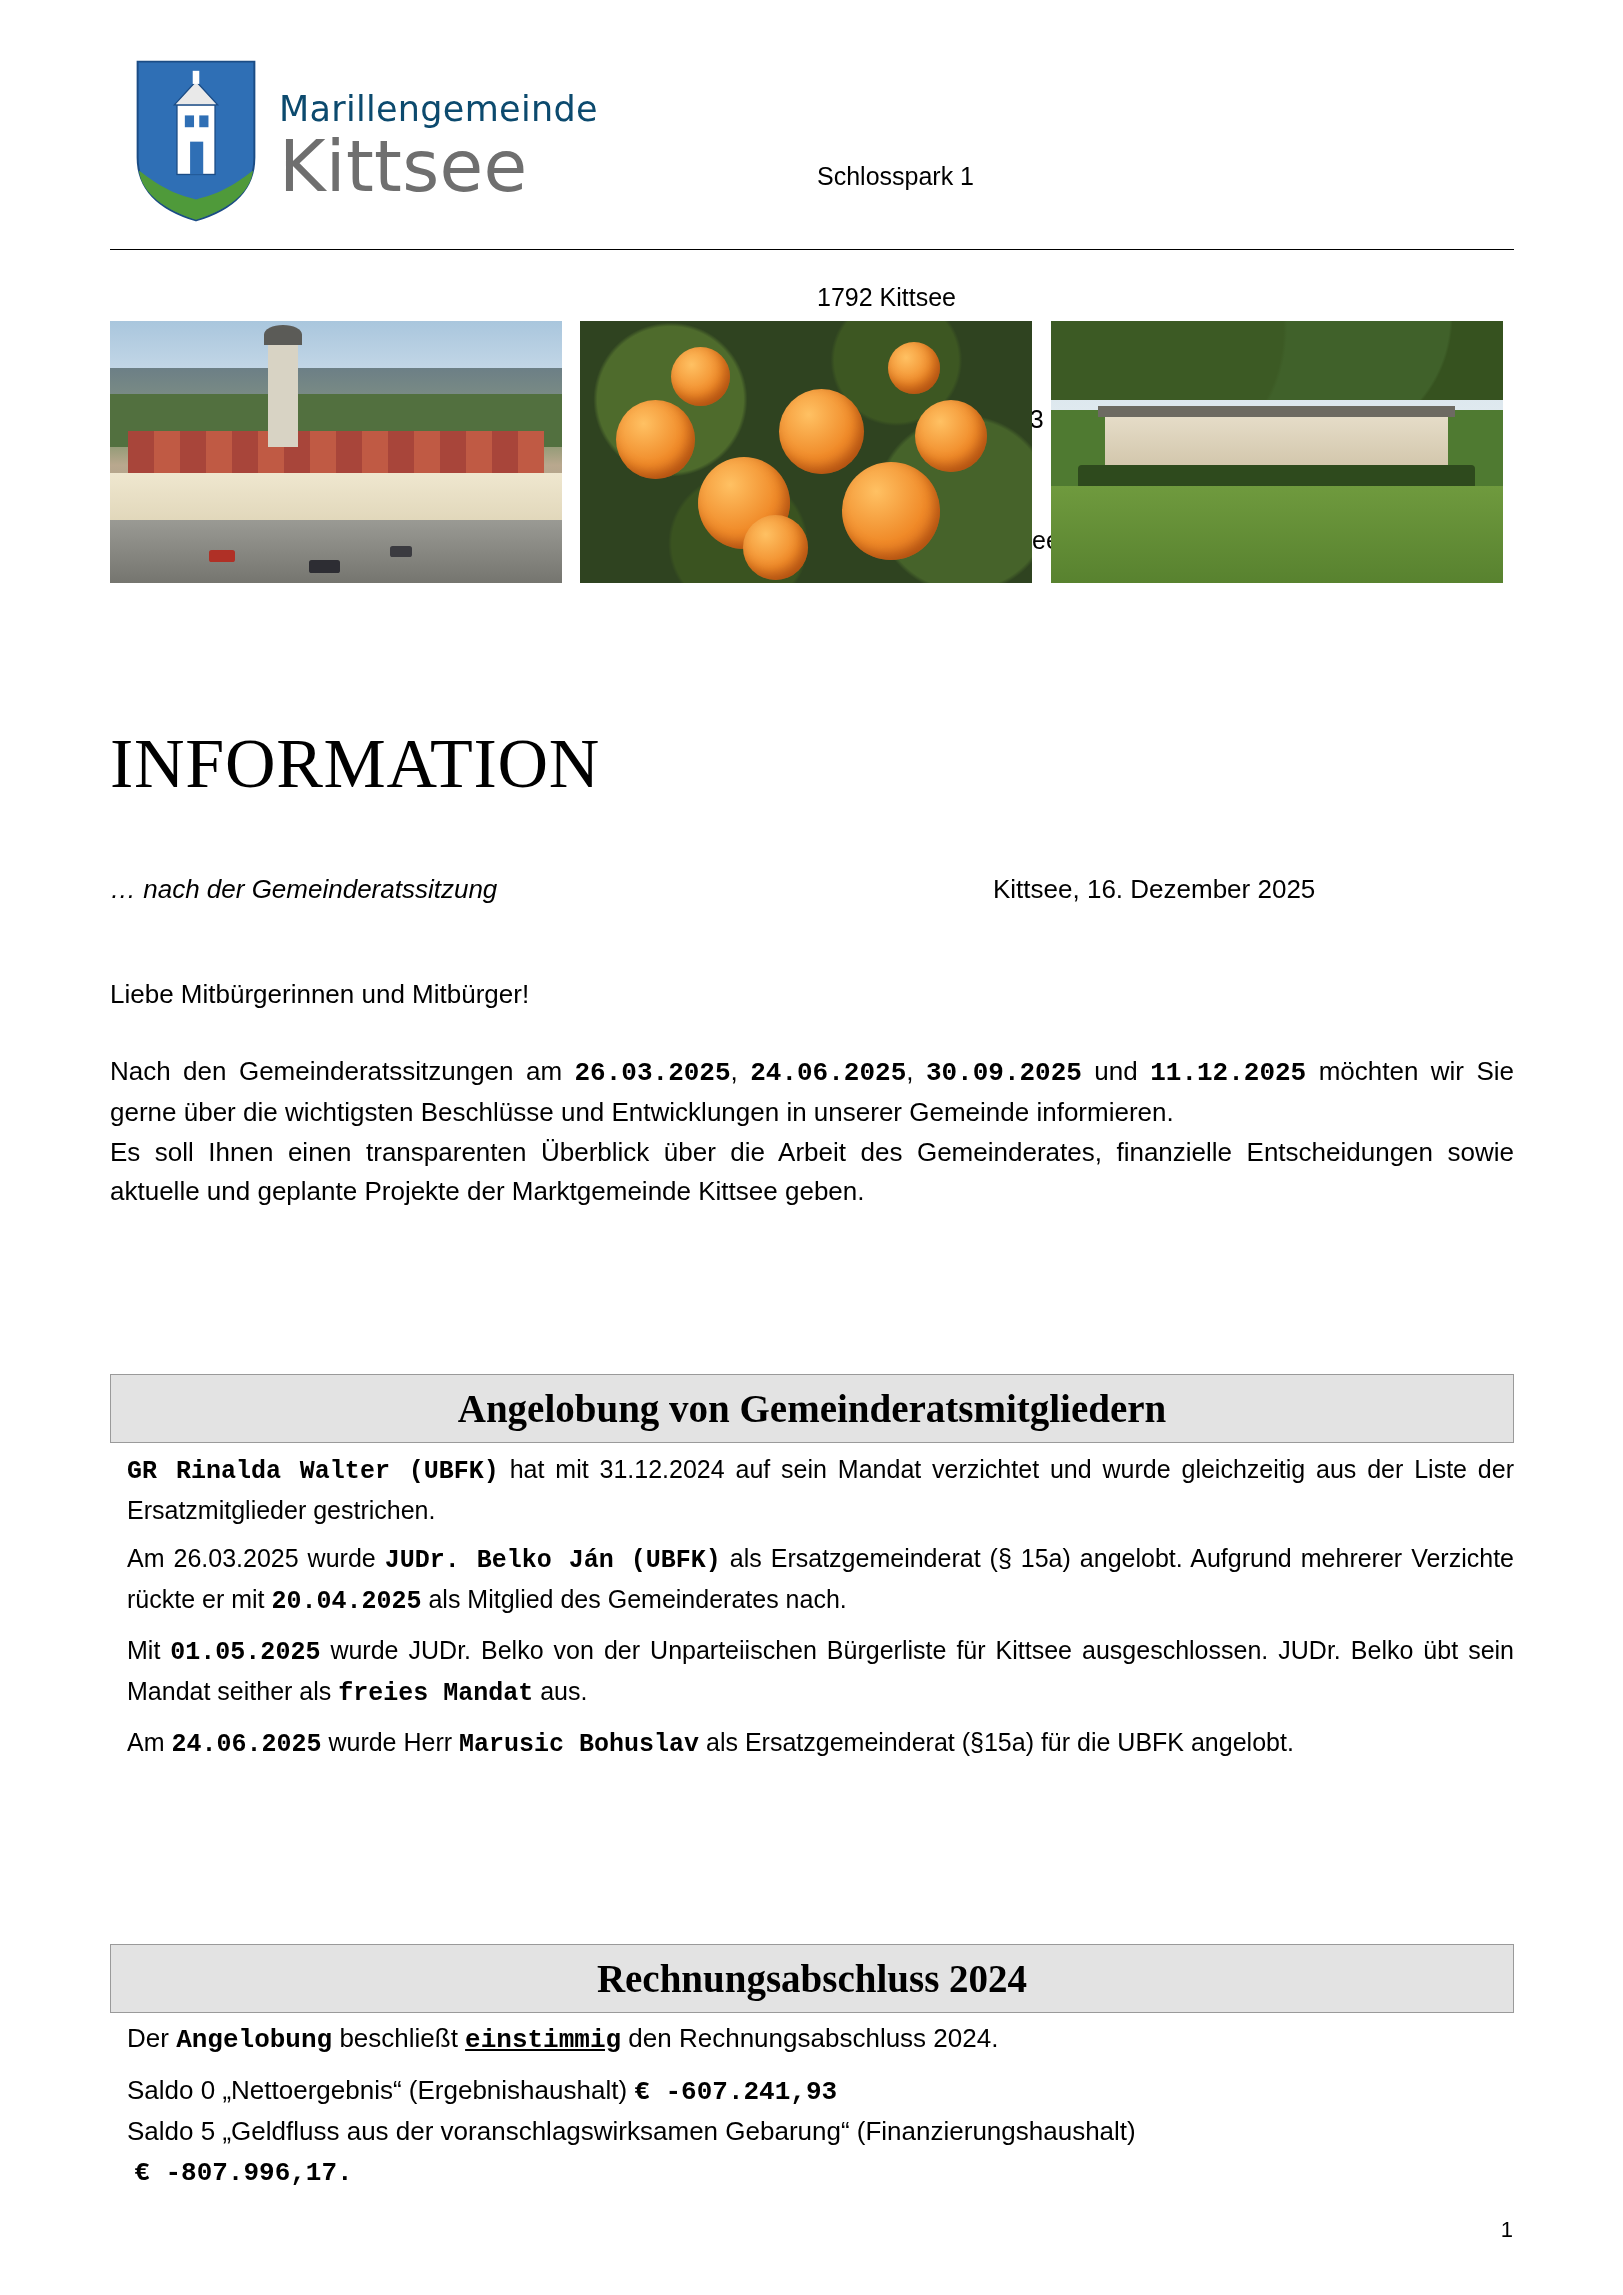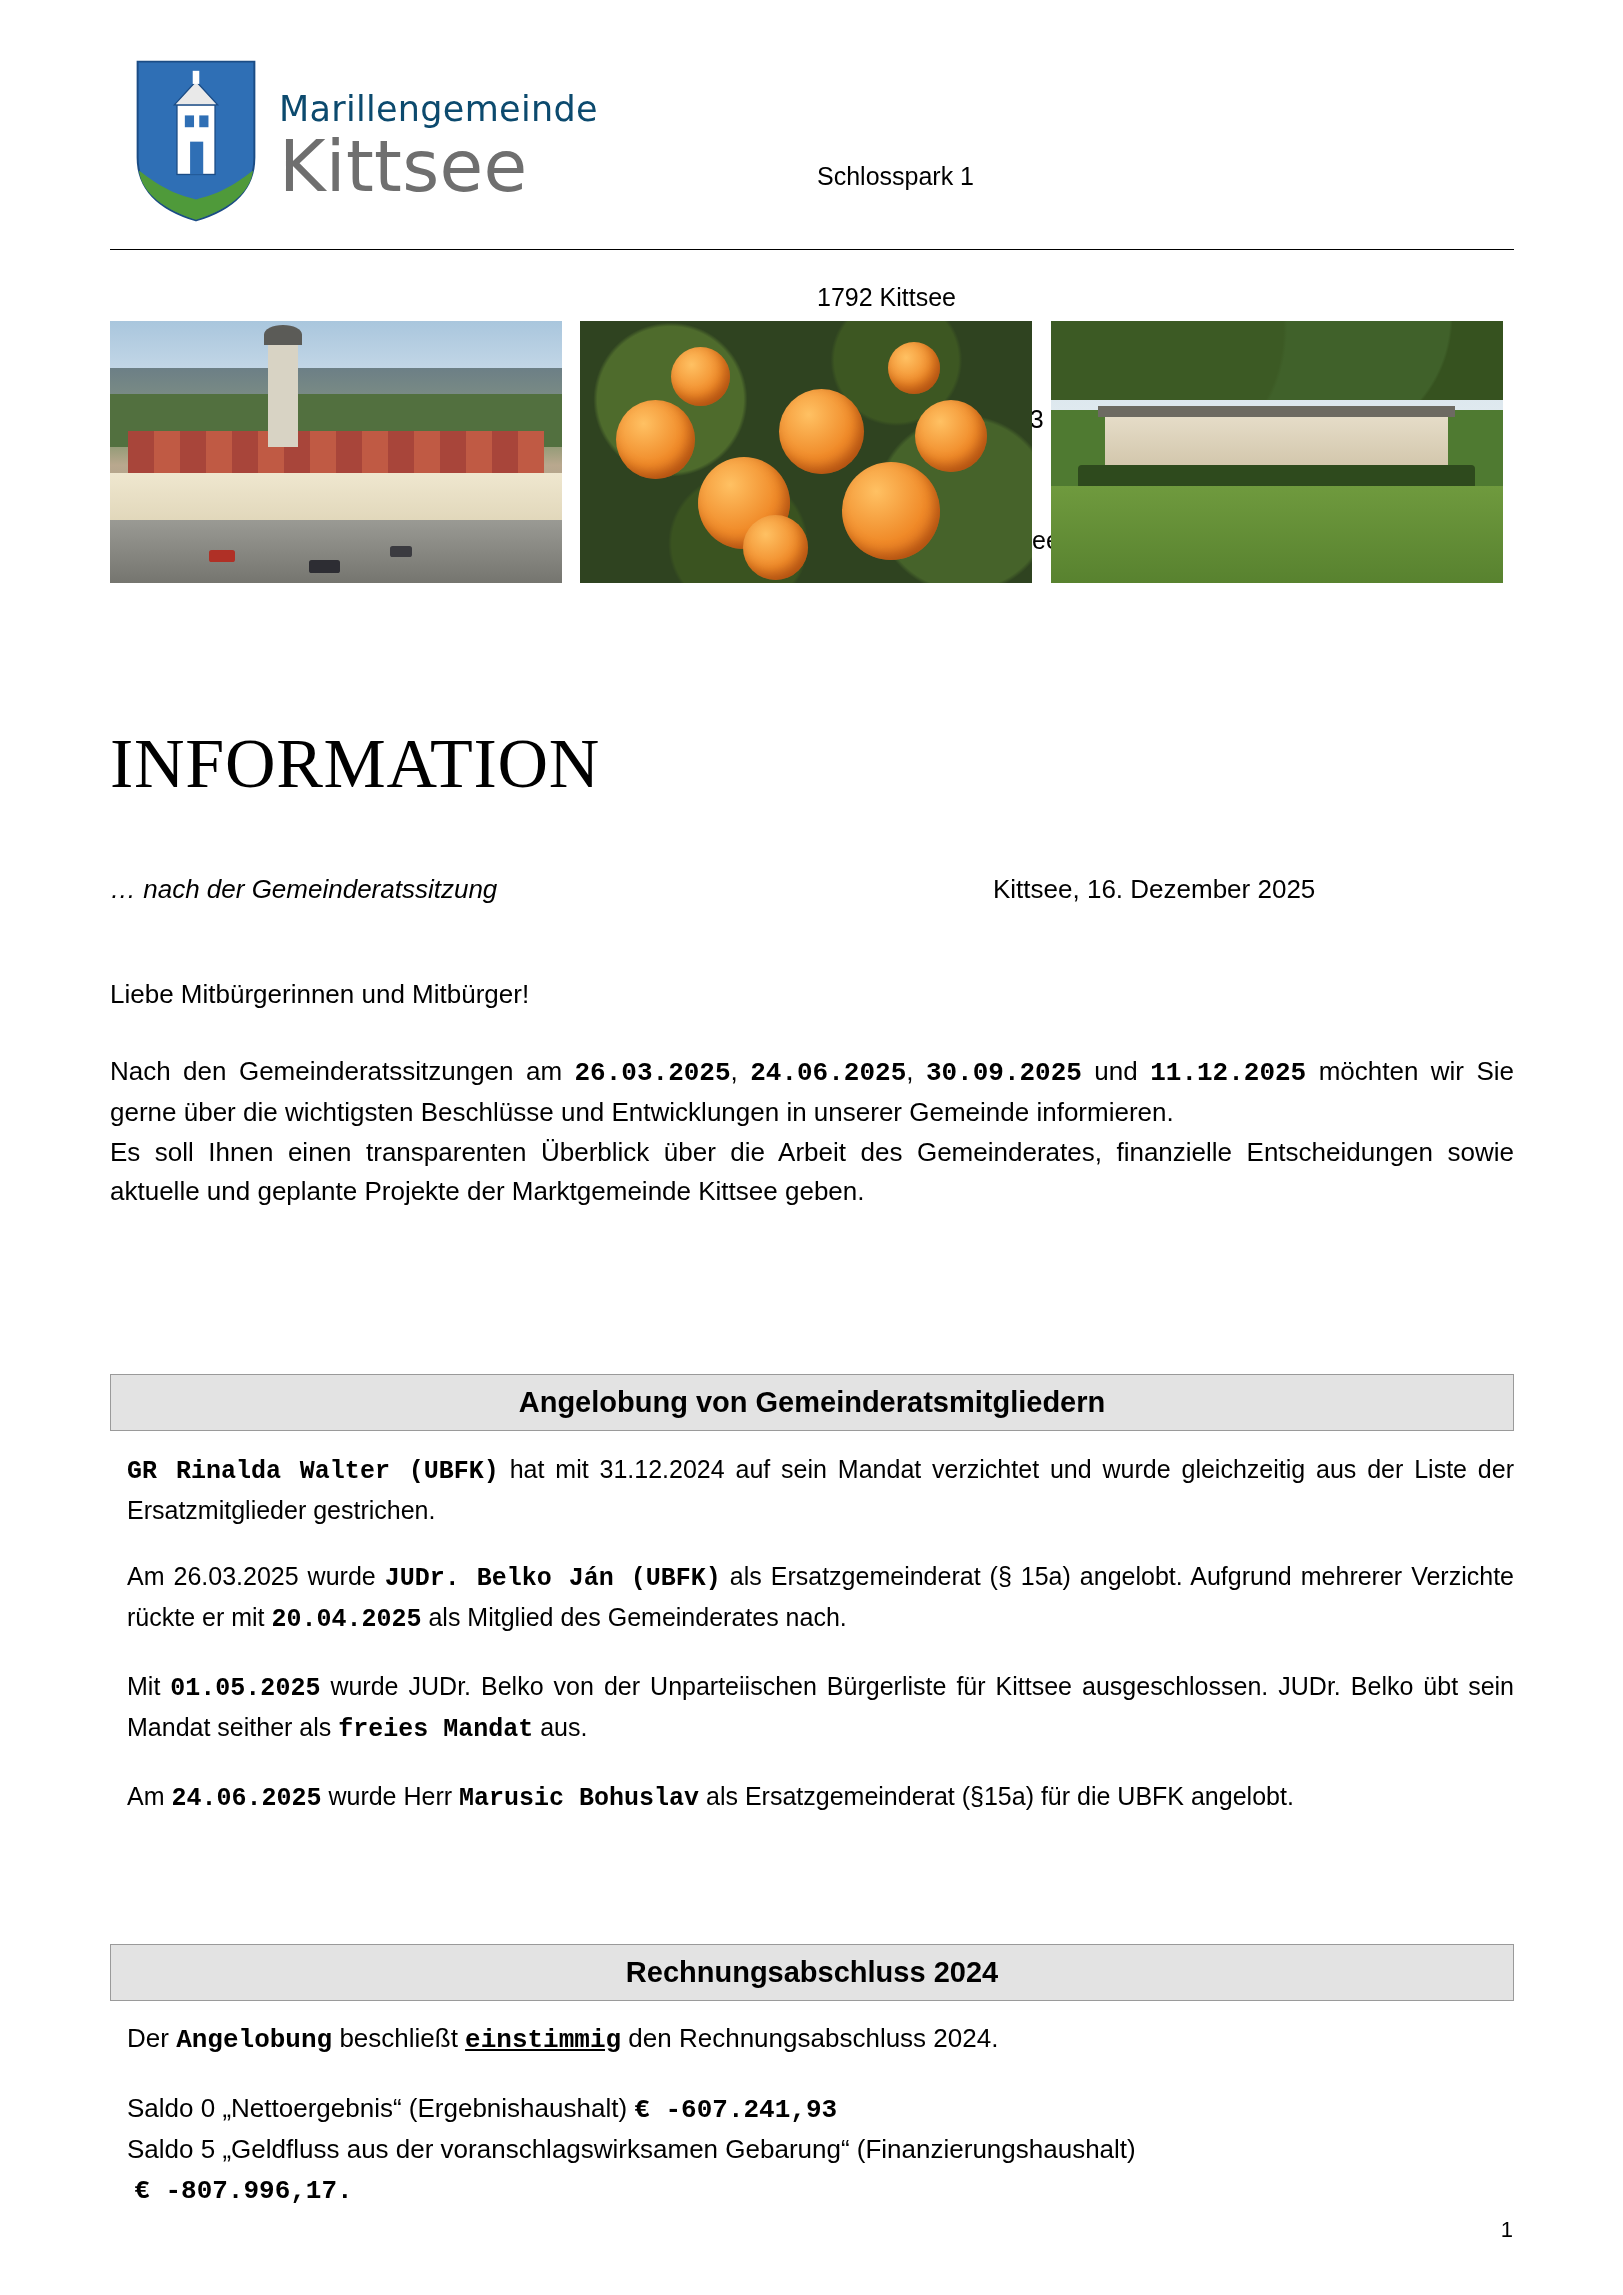--- a/index.html
+++ b/index.html
@@ -159,33 +159,34 @@
   .body-block {
     position: absolute;
     left: 0;
     top: 916px;
     width: 1404px;
     font-size: 26px;
     line-height: 1.52;
   }
   p { margin: 0 0 0 0; }
   .gap-l { margin-top: 37px; }
-  .gap-m { margin-top: 28px; }
+  .gap-m { margin-top: 10px; }
   .just { text-align: justify; }
   b, strong { font-weight: bold; font-family: Liberation Mono, monospace; }
 
   
   .bar {
     border: 1.3px solid #9a9a9a;
     background: #e3e3e3;
     text-align: center;
-    font-size: 29px;
+    font-size: 39px;
     font-weight: bold;
     padding: 10.5px 0 11.8px 0;
     box-sizing: border-box;
+    font-family: Liberation Serif, serif;
   }
 
   .sect1 { position: absolute; left: 0; top: 1315px; width: 1404px; }
   .sect1-body { position: absolute; left: 17px; top: 1391px; width: 1387px; font-size: 25px; line-height: 1.52; }
 
   .sect2 { position: absolute; left: 0; top: 1885px; width: 1404px; }
   .sect2-body { position: absolute; left: 17px; top: 1960px; width: 1387px; font-size: 26px; line-height: 1.52; }
 
   .u { text-decoration: underline; }
 

